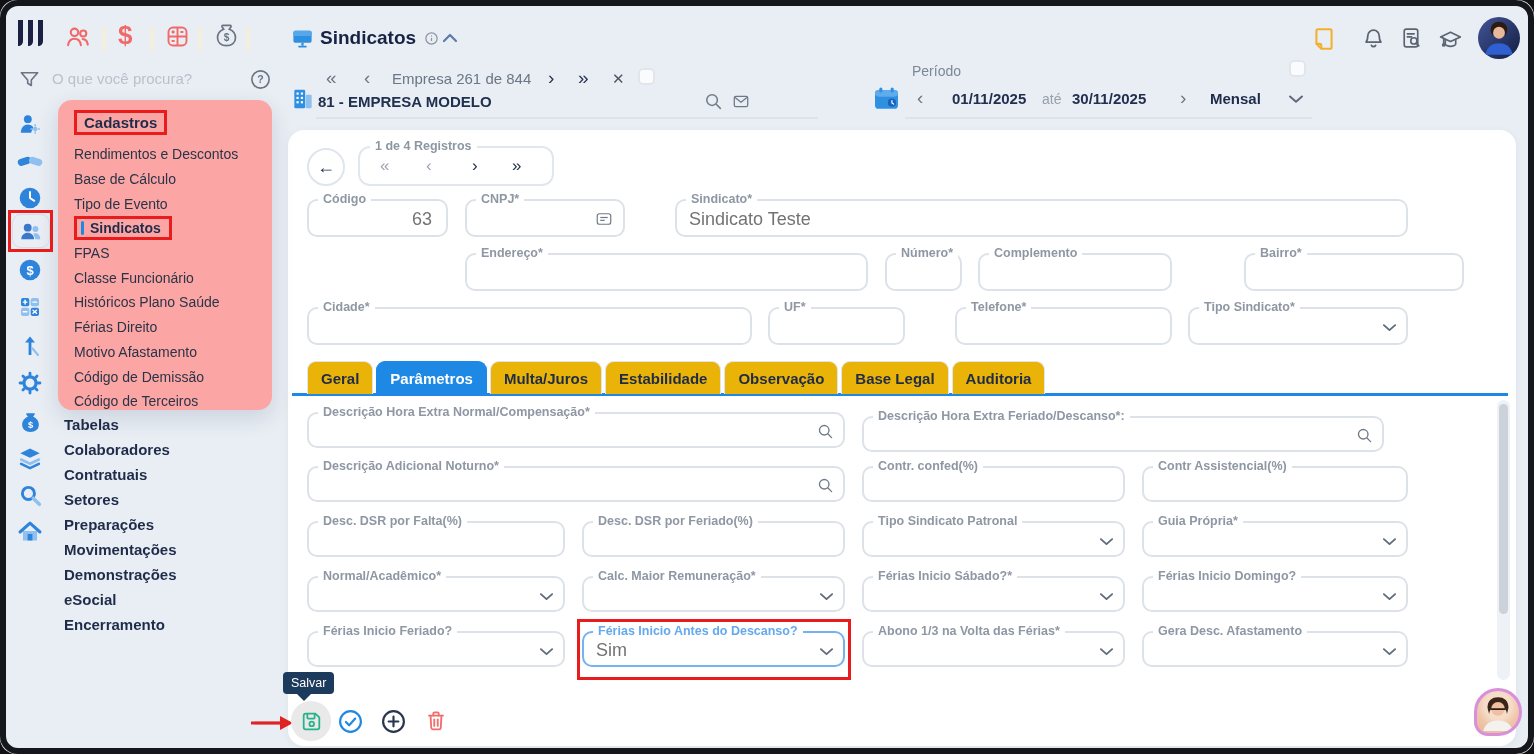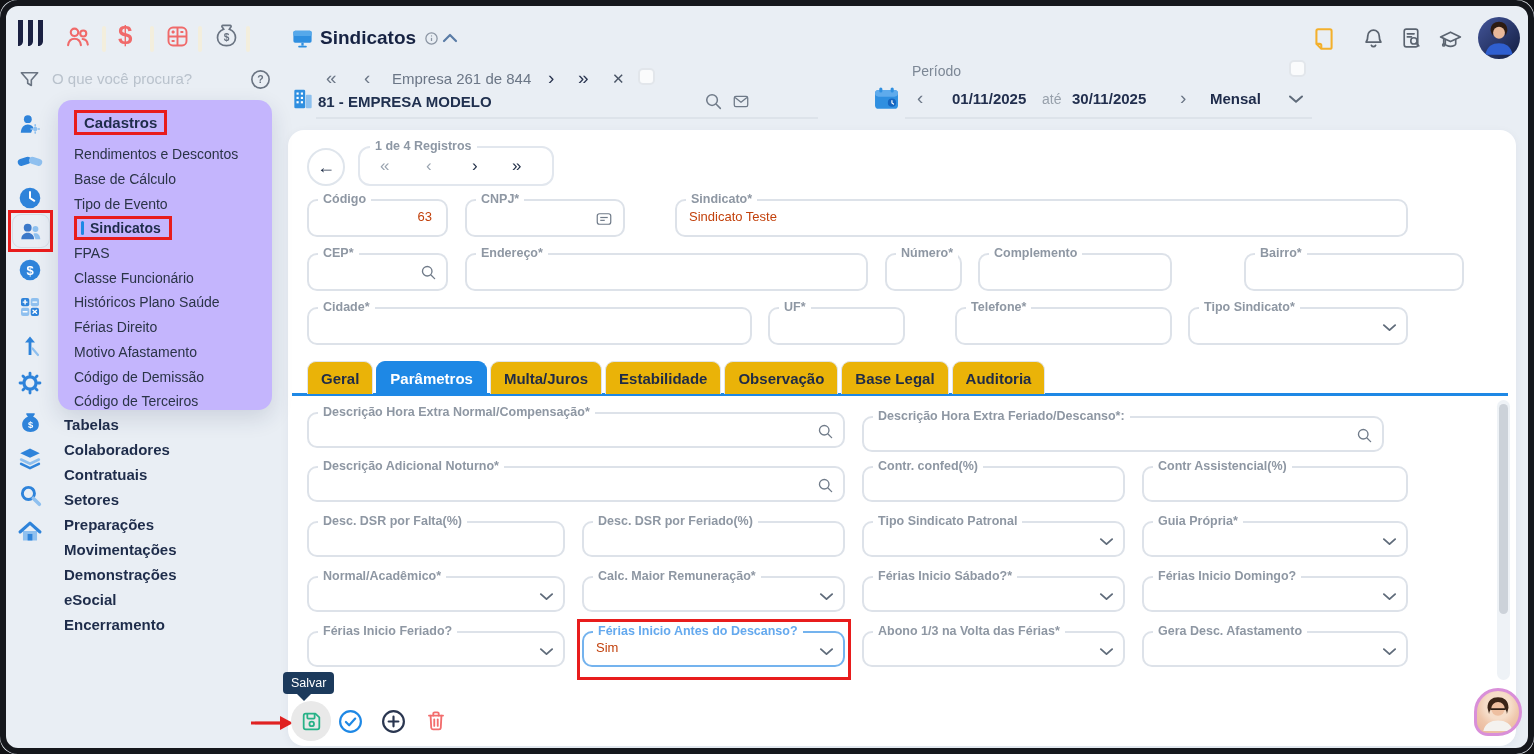--- a/index.html
+++ b/index.html
@@ -12,21 +12,21 @@
   
   .brand{left:16px;top:18px}
   .modsep{width:4px;height:26px;background:#f3eedd;border-radius:2px}
   .pagetitle{font-size:19px;font-weight:bold;color:#172343}
   .srch-ph{border:none;outline:none;background:transparent;font-size:15px;color:#3a4656;width:180px;font-family:"Liberation Sans",sans-serif}
   .srch-ph::placeholder{color:#b9c2cc}
   
   .side-ic{left:16px;width:28px;height:28px}
   .side-active-bg{left:12px;top:214px;width:38px;height:34px;background:#e9eef5;border:1.5px solid #d6dde6;border-radius:9px}
   
-  .flyout{left:58px;top:100px;width:214px;height:310px;background:#c4b5fd;border-radius:14px;box-shadow:0 8px 22px rgba(25,45,85,.14);z-index:20;padding:10px 0 0 16px}
+  .flyout{left:58px;top:100px;width:214px;height:310px;background:#fca5a5;border-radius:14px;box-shadow:0 8px 22px rgba(25,45,85,.14);z-index:20;padding:10px 0 0 16px}
   .menu-hdr{display:inline-block;border:3px solid #e81c1c;padding:1px 7px;font-size:15px;font-weight:bold;color:#1e2c4a}
   .menu-item{height:24.7px;display:flex;align-items:center;font-size:14px;color:#2a3447}
   .menu-item-active{display:inline-flex;align-items:center;border:3px solid #e81c1c;padding:1px 8px 1px 4px;font-weight:bold;color:#1e2c4a}
   .menu-item-active .bar{width:3px;height:14px;background:#1e88e5;margin-right:6px;border-radius:2px}
   .groups{left:64px;top:412px;z-index:5}
   .group-item{height:25px;display:flex;align-items:center;font-size:15px;font-weight:bold;color:#1e2c4a}
   
   .navglyph{font-size:19px;color:#6b7686;line-height:1}
   .navglyph.dark{color:#2a3550}
   .checkbox{width:17px;height:17px;border:2px solid #e2e6eb;border-radius:5px;background:#fafbfc}
@@ -40,21 +40,21 @@
   
   .card{left:288px;top:130px;width:1228px;height:616px;background:#fff;border-radius:16px;box-shadow:0 2px 10px rgba(20,40,80,.05);z-index:1}
   .backbtn{left:307px;top:148px;width:38px;height:38px;border:2px solid #dfe5ec;border-radius:50%;background:#fff;display:flex;align-items:center;justify-content:center;font-size:18px;color:#223049;z-index:2}
   .recset{left:358px;top:146px;width:196px;height:40px;border:2px solid #e2e7ee;border-radius:12px;z-index:2}
   .recset .leg{position:absolute;top:-9px;left:10px;background:#fff;padding:0 5px;font-size:12.5px;font-weight:bold;color:#8d97a4;white-space:nowrap}
   .recset .g{position:absolute;top:8px;font-size:17px;color:#9aa4b0}
   .recset .g.dark{color:#223049}
   
   .field{position:absolute;height:38px;border:2px solid #dde2e9;border-radius:10px;background:#fff;z-index:2}
   .field .lbl{position:absolute;top:-9px;left:9px;font-size:12.5px;font-weight:bold;color:#8e97a3;background:#fff;padding:0 5px;white-space:nowrap}
-  .field .val{position:absolute;left:12px;top:8px;font-size:13px;color:#c2410c}
+  .field .val{position:absolute;left:12px;top:8px;font-size:18px;color:#737373}
   .field .val.num{left:auto;right:14px}
   .field .ficon{position:absolute;right:9px;top:9px}
   .field.hl{border-color:#74b3ee}
   .field.hl .lbl{color:#64a9ee}
   .pfield{height:36px}
   .annot{position:absolute;border:3px solid #e81c1c;pointer-events:none;z-index:40}
   
   .tabs{left:307px;top:361px;display:flex;gap:3px;z-index:3}
   .tab{height:33px;display:flex;align-items:center;padding:0 13px;font-size:15px;font-weight:bold;color:#1f2b47;background:#eab308;border:1.5px solid #e0e5ec;border-bottom:none;border-radius:9px 9px 0 0}
   .tab.active{background:#1e88e5;color:#fff;border-color:#1e88e5}
@@ -409,27 +409,20 @@
           <rect x="3" y="5" width="18" height="14" rx="3"></rect>
           <line x1="7" y1="10" x2="17" y2="10"></line>
           <line x1="7" y1="13.8" x2="13" y2="13.8"></line>
         </svg></span>
   </div>
   <div class="field" style="left:675px;top:199px;width:733px">
     <span class="lbl">Sindicato*</span>
     <span class="val">Sindicato Teste</span>
   </div>
 
-  <div class="field" style="left:307px;top:253px;width:141px">
-    <span class="lbl">CEP*</span>
-    <span class="ficon"><svg width="17" height="17" viewBox="0 0 20 20" fill="none" stroke="#707b89" stroke-width="1.6" stroke-linecap="round">
-          <circle cx="8.5" cy="8.5" r="5.6"></circle>
-          <line x1="12.9" y1="12.9" x2="17.2" y2="17.2"></line>
-        </svg></span>
-  </div>
   <div class="field" style="left:465px;top:253px;width:403px">
     <span class="lbl">Endereço*</span>
   </div>
   <div class="field" style="left:885px;top:253px;width:77px">
     <span class="lbl">Número*</span>
   </div>
   <div class="field" style="left:978px;top:253px;width:194px">
     <span class="lbl">Complemento</span>
   </div>
   <div class="field" style="left:1244px;top:253px;width:220px">

